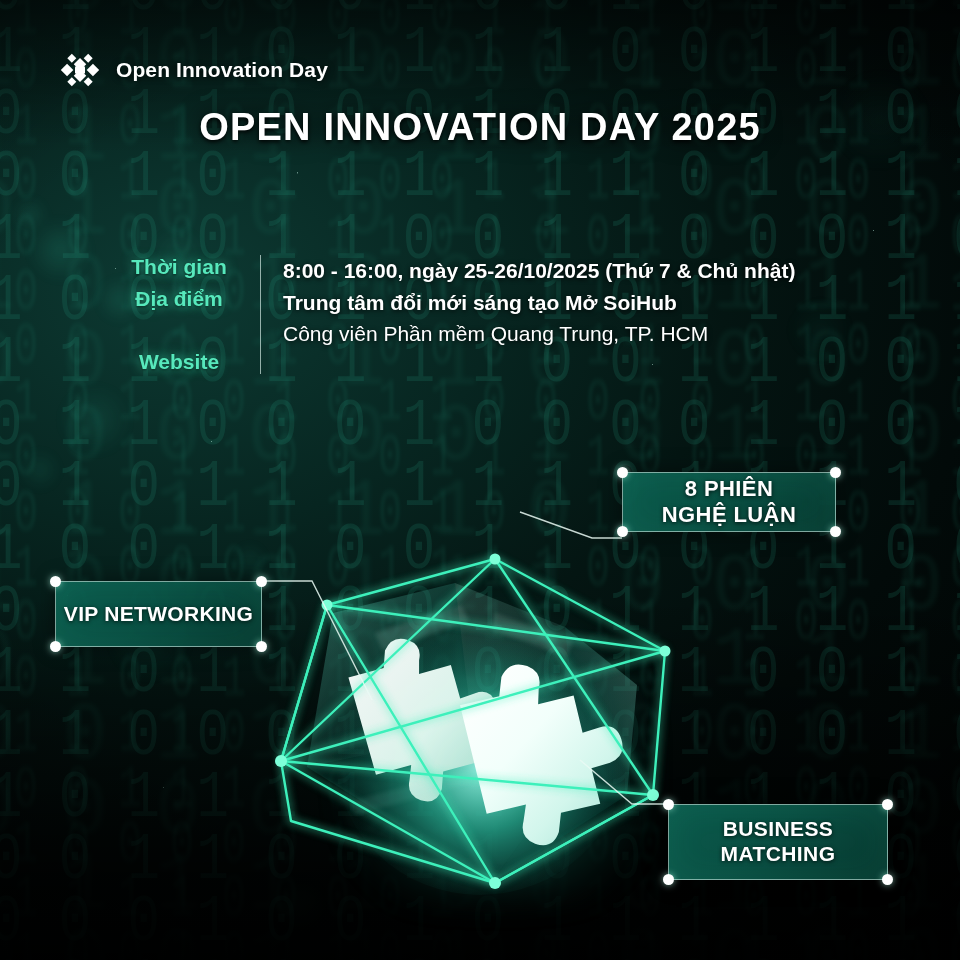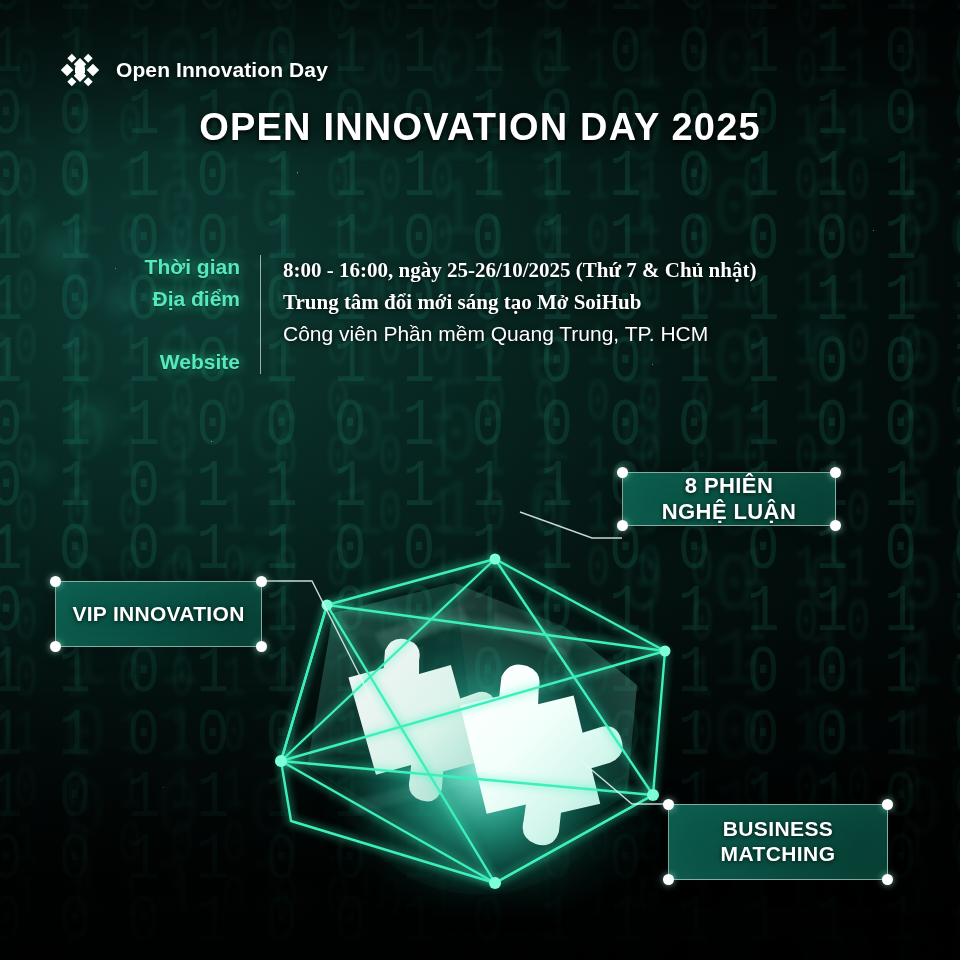--- a/index.html
+++ b/index.html
@@ -110,33 +110,33 @@
 
   
   .info{
     position:absolute;left:118px;top:255px;z-index:20;
     display:grid;grid-template-columns:142px 1px auto;
     column-gap:0;row-gap:0;
     align-items:start;
   }
   .info-label{
     font-size:21px;font-weight:bold;color:#57e8bc;
-    text-align:right;padding-right:20px;
+    text-align:center;padding-right:20px;
     text-shadow:0 0 12px rgba(60,230,180,.7), 0 1px 3px rgba(0,0,0,.9);
     white-space:nowrap;
   }
   .info-rule{
     width:1px;background:rgba(235,255,248,.62);
     align-self:stretch;
   }
   .info-value{
     padding-left:22px;color:#ffffff;
     text-shadow:0 1px 5px rgba(0,0,0,.9);
   }
-  .info-value .v-strong{font-size:21px;font-weight:bold;line-height:1.5;font-family:Liberation Serif, serif;}
+  .info-value .v-strong{font-size:21px;font-weight:bold;line-height:1.5;}
   .info-value .v-normal{font-size:21px;font-weight:normal;line-height:1.5;}
 
   
   .hero{position:absolute;left:255px;top:465px;width:460px;height:460px;z-index:8;}
   .hero svg{position:absolute;inset:0;width:100%;height:100%;overflow:visible;}
   .hero-glow{
     position:absolute;left:95px;top:140px;width:290px;height:290px;
     background:radial-gradient(circle at 50% 55%, rgba(120,255,225,.55) 0%, rgba(50,215,180,.32) 30%, rgba(20,150,128,.16) 55%, transparent 76%);
     filter:blur(18px);
   }
@@ -161,21 +161,21 @@
   .badge::before,.badge::after,
   .badge .dotL,.badge .dotR{
     content:"";position:absolute;width:11px;height:11px;border-radius:50%;
     background:#ffffff;box-shadow:0 0 7px rgba(180,255,235,.65);
   }
   .badge::before{left:-6px;top:-6px;}
   .badge::after{right:-6px;top:-6px;}
   .badge .dotL{left:-6px;bottom:-6px;}
   .badge .dotR{right:-6px;bottom:-6px;}
 
-  #badge-sessions{left:622px;top:472px;width:214px;height:54px;font-size:22px;letter-spacing:.4px;}
+  #badge-sessions{left:622px;top:472px;width:214px;height:60px;font-size:22px;letter-spacing:.4px;}
   #badge-vip{left:55px;top:581px;width:207px;height:66px;font-size:21px;letter-spacing:.3px;}
   #badge-business{left:668px;top:804px;width:220px;height:76px;font-size:21px;letter-spacing:.4px;}
 </style>
 </head>
 <body>
 
 <div id="poster">
 
   <div class="bg-base"></div>
 
@@ -421,21 +421,21 @@
     <div>
       <span>8 PHIÊN</span>
       <span>NGHỆ LUẬN</span>
     </div>
   </div>
 
   <div class="badge" id="badge-vip">
     <i class="dotL"></i>
     <i class="dotR"></i>
     <div>
-      <span>VIP INNOVATION</span>
+      <span>VIP NETWORKING</span>
     </div>
   </div>
 
   <div class="badge" id="badge-business">
     <i class="dotL"></i>
     <i class="dotR"></i>
     <div>
       <span>BUSINESS</span>
       <span>MATCHING</span>
     </div>

